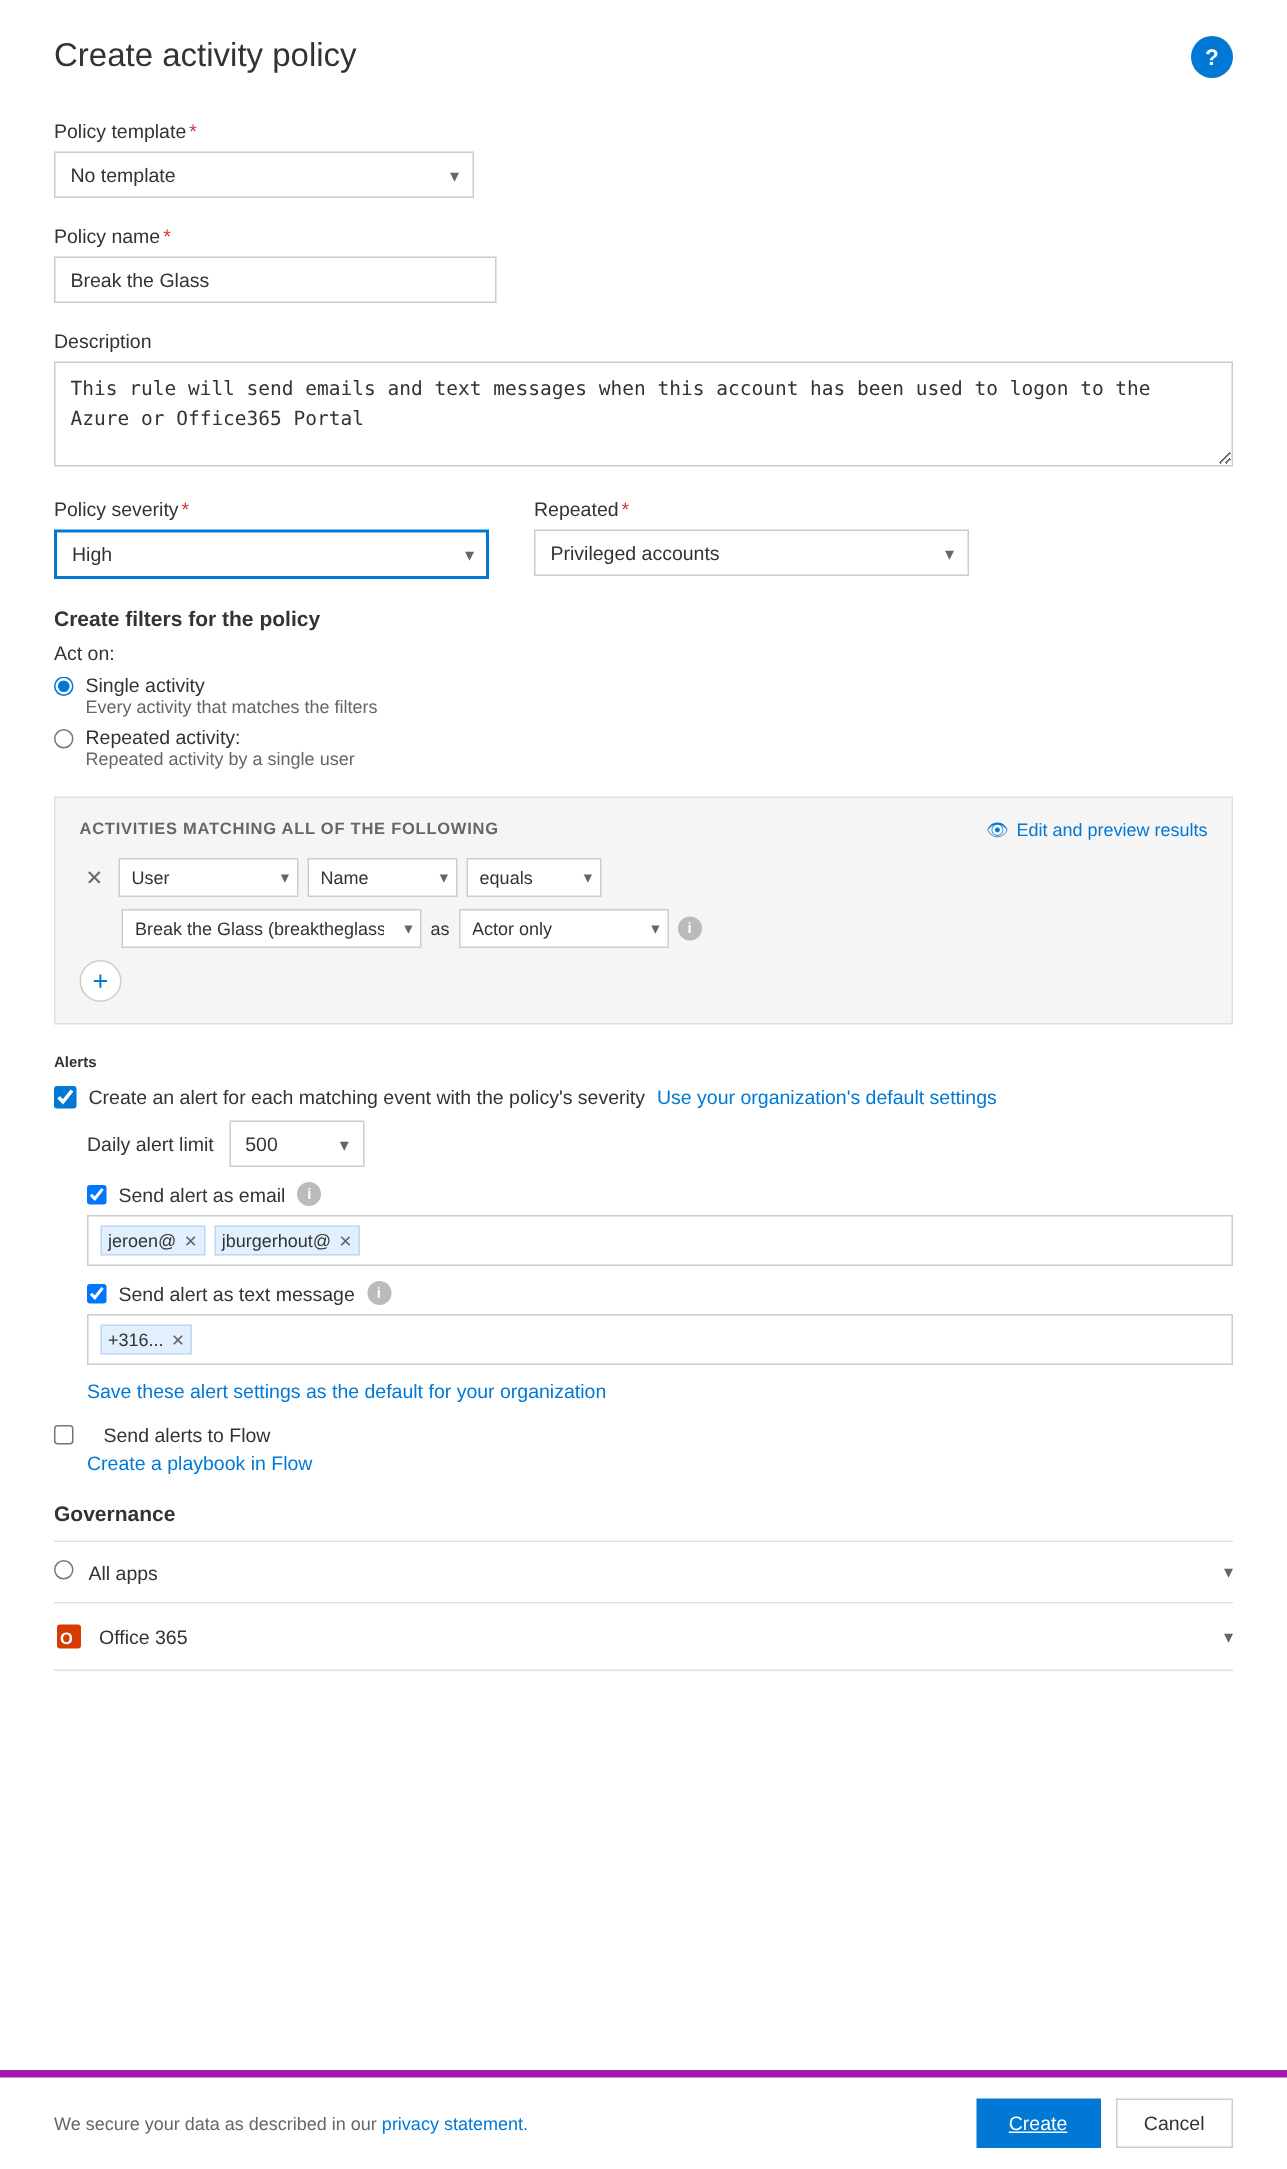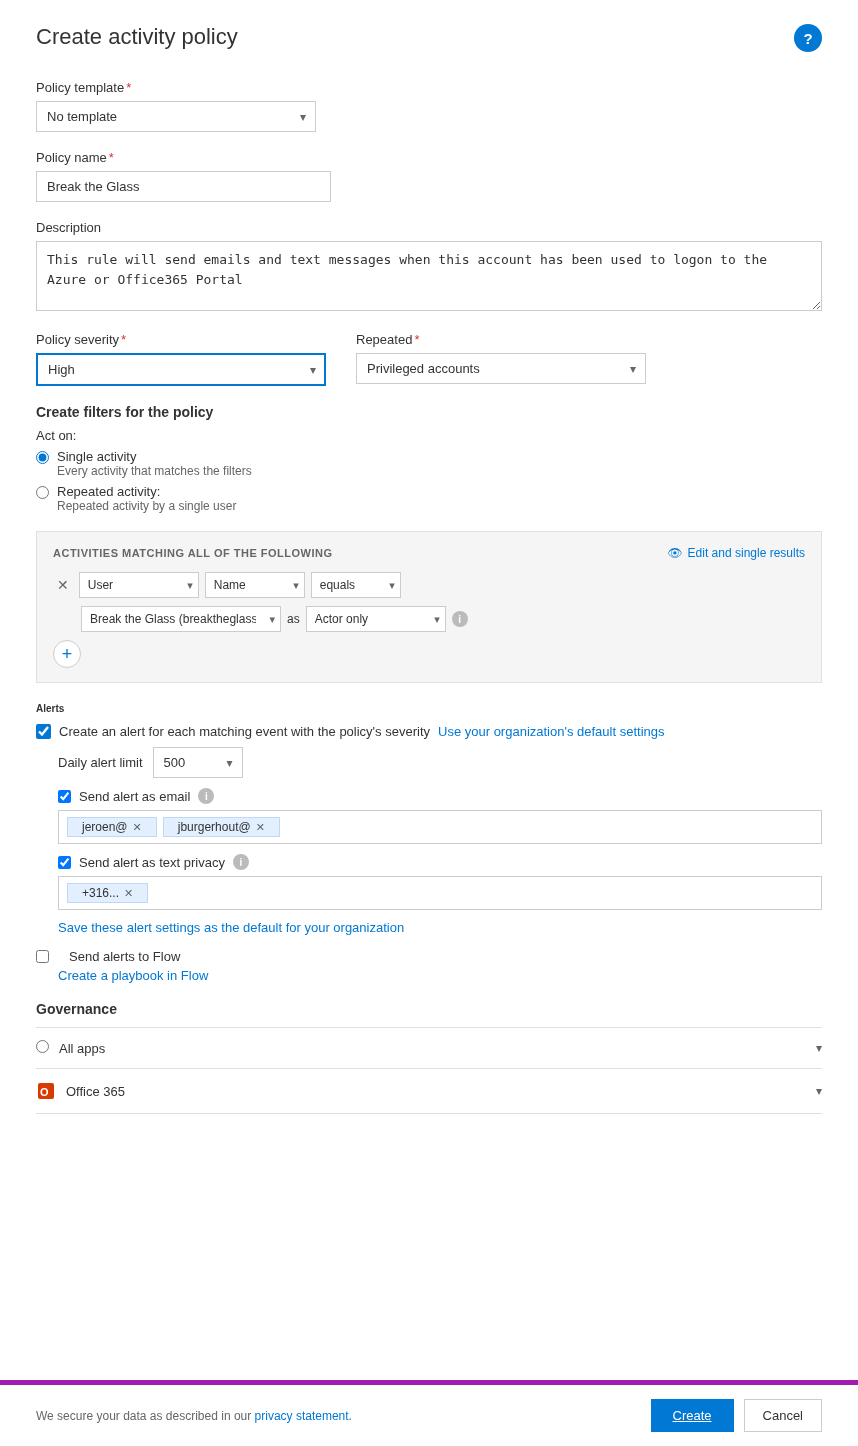--- a/index.html
+++ b/index.html
@@ -323,21 +323,21 @@
       border: 1px solid #ccc;
       padding: 5px 8px;
       min-height: 34px;
       margin-left: 22px;
       margin-bottom: 10px;
       width: calc(100% - 22px);
     }
     .email-tag {
       background: #e1efff;
       border: 1px solid #c0d8f7;
-      padding: 2px 14px;
+      padding: 2px 4px;
       font-size: 12px;
       color: #333;
       display: flex;
       align-items: center;
       gap: 5px;
     }
     .email-tag .tag-x {
       cursor: pointer;
       color: #666;
       font-size: 11px;
@@ -544,21 +544,21 @@
         <span class="radio-label-main">Repeated activity:</span>
         <span class="radio-label-sub">Repeated activity by a single user</span>
       </label>
     </div>
 
     <div class="activities-box">
       <div class="activities-header">
         <span class="activities-title">ACTIVITIES MATCHING ALL OF THE FOLLOWING</span>
         <button class="edit-preview-btn">
           <span>👁</span>
-          <span>Edit and single results</span>
+          <span>Edit and preview results</span>
         </button>
       </div>
 
       <div class="filter-row">
         <button class="x-btn">✕</button>
         <div class="filter-select-wrap">
           <select class="filter-select filter-user-select">
             <option>User</option>
           </select>
         </div>
@@ -627,21 +627,21 @@
         <span class="tag-x">✕</span>
       </div>
       <div class="email-tag">
         <span>jburgerhout@</span>
         <span class="tag-x">✕</span>
       </div>
     </div>
 
     <div class="send-alert-row">
       <input type="checkbox" checked="" id="send-text" style="">
-      <label for="send-text">Send alert as text privacy</label>
+      <label for="send-text">Send alert as text message</label>
       <div class="info-circle">i</div>
     </div>
     <div class="phone-tags-input">
       <div class="email-tag">
         <span>+316...</span>
         <span class="tag-x">✕</span>
       </div>
     </div>
 
     <a class="save-default-link">Save these alert settings as the default for your organization</a>

